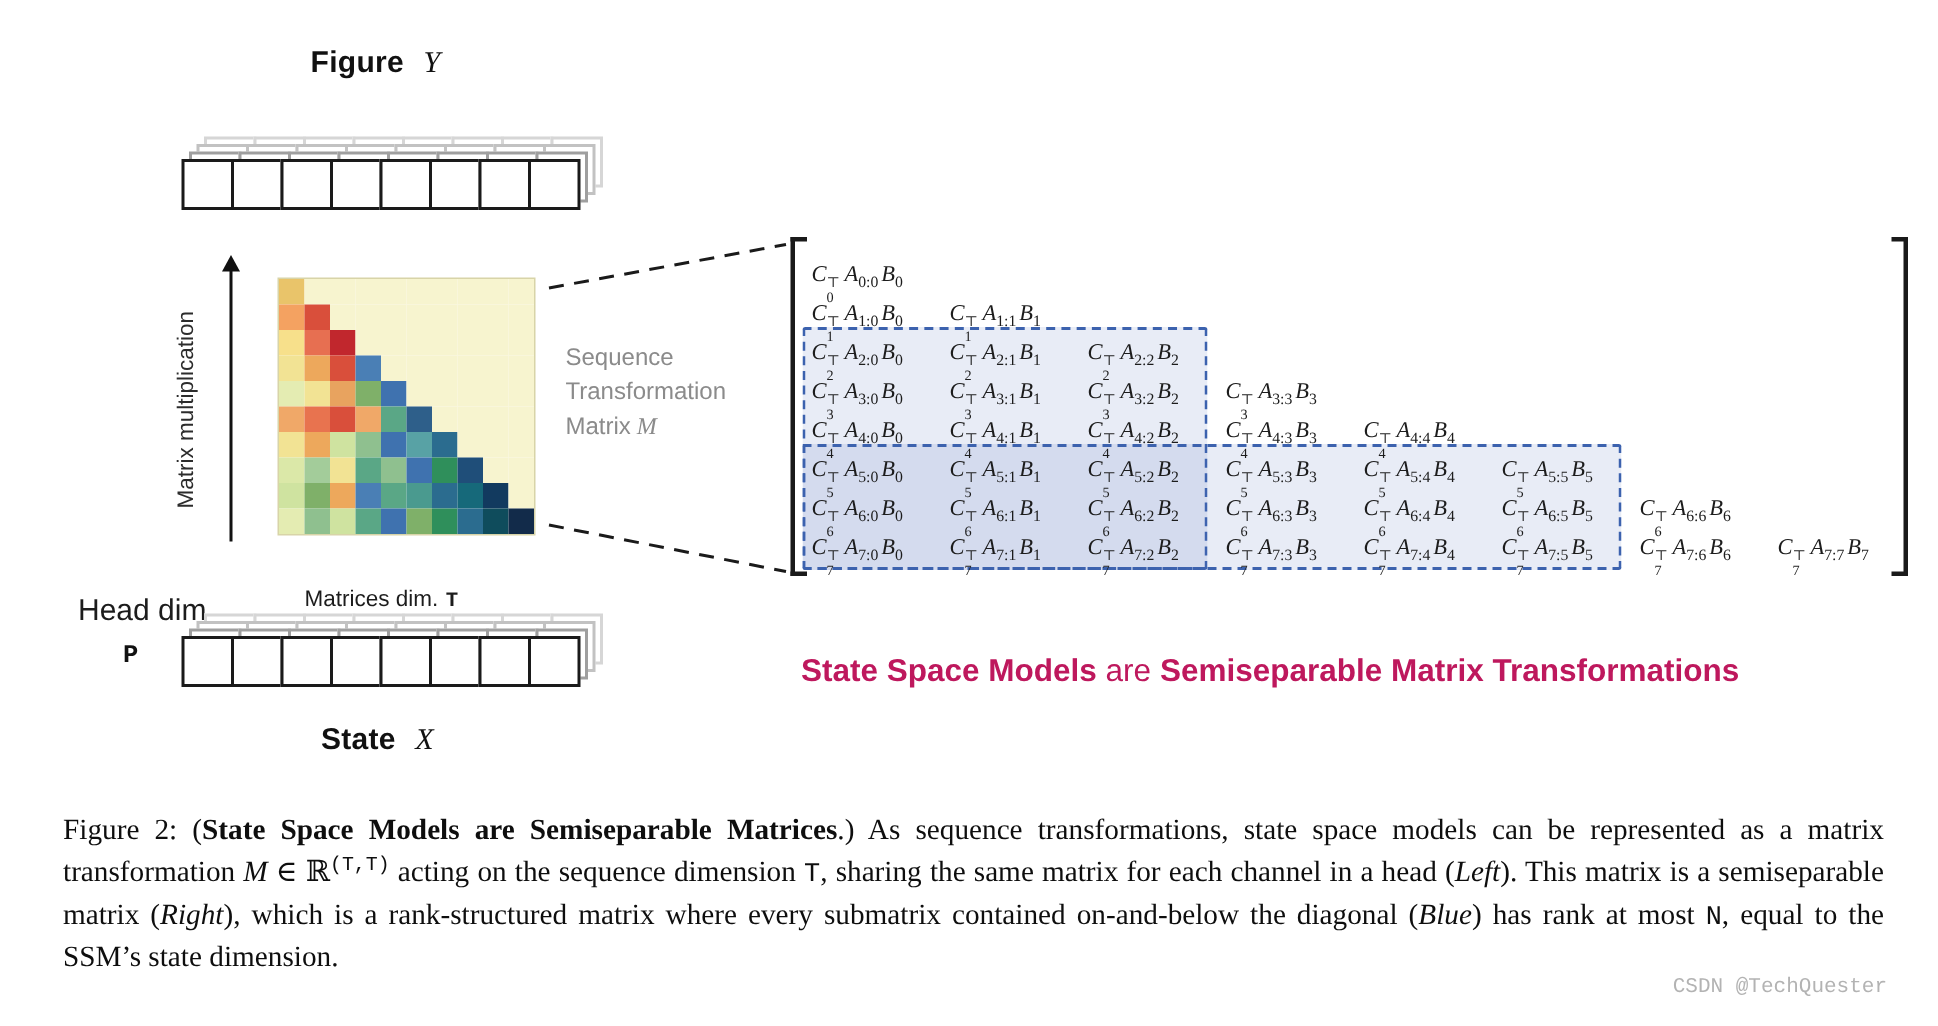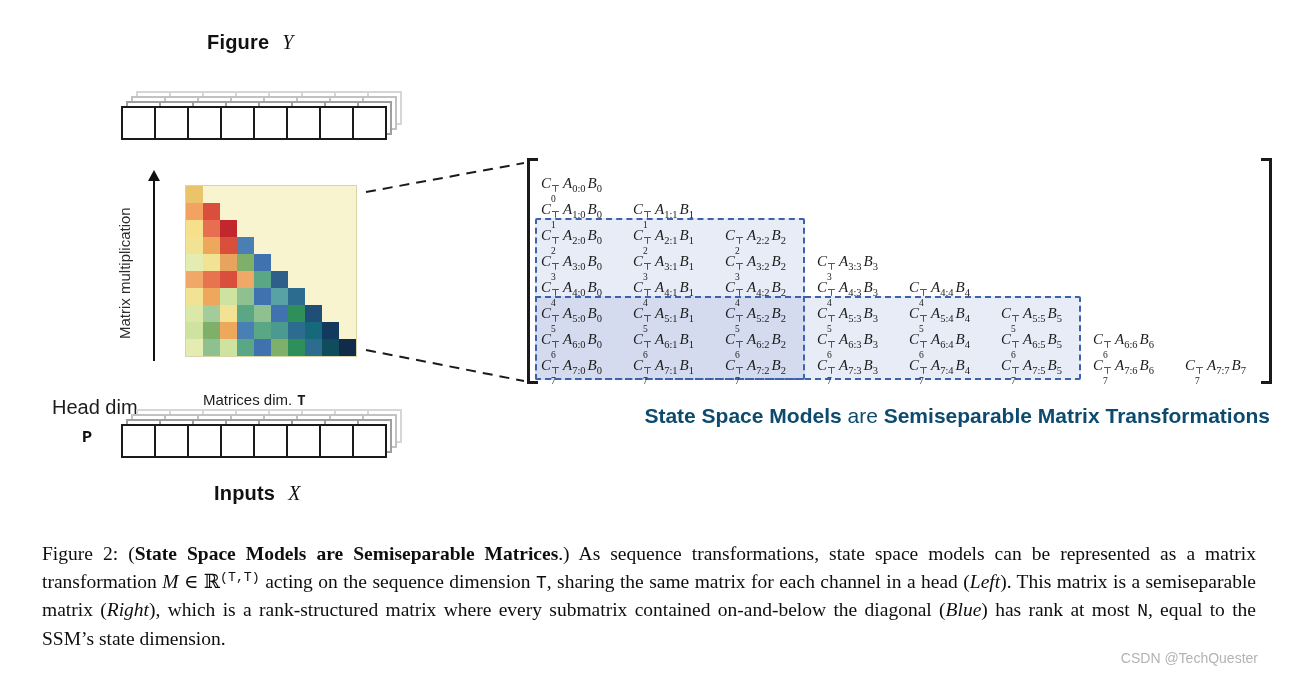--- a/index.html
+++ b/index.html
@@ -57,39 +57,39 @@
            font-family:"Liberation Serif","DejaVu Serif",serif; font-size:15px; line-height:26px; color:#1c1c1c; }
   .mv { font-style:italic; margin-left:2px; }
   .mcell .mv:first-child { margin-left:0; }
   .ss { display:inline-flex; flex-direction:column; align-items:flex-start;
         font-size:9.5px; line-height:1.05; vertical-align:-4px; font-style:normal; margin-right:1px; }
   .mcell sub { font-size:10.5px; font-style:normal; }
   .hl-box { position:absolute; z-index:0; background:rgba(77,110,185,0.13);
             border:2px dashed #3c62ae; border-radius:2px; }
 
   
-  .headline { left:534px; top:404px; width:736px; text-align:right; font-size:21px; color:#0c4a6e; }
+  .headline { left:534px; top:436px; width:736px; text-align:left; font-size:21px; color:#be185d; }
   .seg-b { font-weight:bold; }
   .seg-i { font-style:italic; }
   .seg-tt { font-family:"Liberation Mono","DejaVu Sans Mono",monospace; font-size:0.92em; }
   sup.seg-suptt { font-family:"Liberation Mono","DejaVu Sans Mono",monospace; font-size:0.68em; }
 
   
   .head-dim { left:52px; top:396px; font-size:20px; color:#1c1c1c; }
   .head-dim-var { left:82px; top:428px; font-size:17px; font-weight:bold;
                   font-family:"Liberation Mono","DejaVu Sans Mono",monospace; }
   .seq-dim { left:203px; top:391px; font-size:15px; color:#1c1c1c; }
   .seq-dim .seg-tt { font-weight:bold; margin-left:5px; }
 
   
   .caption { left:42px; top:540px; width:1214px; text-align:justify;
              font-family:"Liberation Serif","DejaVu Serif",serif; font-size:19.5px; line-height:1.42; color:#0e0e0e; }
 
   
-  .watermark { right:34px; top:650px; font-size:14px; color:#b3b3b3; }
+  .watermark { right:34px; top:650px; font-size:14px; color:#b3b3b3;font-family:Liberation Mono, monospace; }
 </style>
 </head>
 <body>
 
 <div class="abs" style="inset:0">
 
   <div class="abs io-label" style="left:207px; top:31px;">
     <span>Figure</span><span class="io-var">Y</span>
   </div>
 
@@ -238,20 +238,25 @@
       <div style="background: rgb(207, 227, 160);"></div>
       <div style="background: rgb(90, 167, 134);"></div>
       <div style="background: rgb(63, 114, 175);"></div>
       <div style="background: rgb(127, 176, 105);"></div>
       <div style="background: rgb(47, 143, 91);"></div>
       <div style="background: rgb(43, 108, 143);"></div>
       <div style="background: rgb(15, 76, 92);"></div>
       <div style="background: rgb(18, 43, 74);"></div>
     </div>
 
+  <div class="abs stm-label">
+    <div>Sequence</div>
+    <div>Transformation</div>
+    <div><span>Matrix</span><span class="stm-var">M</span></div>
+  </div>
 
   <svg class="connectors" width="1292" height="684">
     <line x1="366" y1="192" x2="524" y2="163"></line>
     <line x1="366" y1="350" x2="524" y2="381"></line>
   </svg>
 
   <div class="bracket bl"></div>
   <div class="matrix">
       <div class="hl-box" style="left: -6px; top: 48px; width: 270px; height: 162px;"></div>
       <div class="hl-box" style="left: -6px; top: 126px; width: 546px; height: 84px;"></div>
@@ -447,20 +452,20 @@
         <div></div>
         <div></div>
         <div></div>
         <div></div>
         <div></div>
         <div></div>
       </div>
   </div>
 
   <div class="abs io-label" style="left:214px; top:482px;">
-    <span>Inputs</span><span class="io-var">X</span>
+    <span>State</span><span class="io-var">X</span>
   </div>
 
   <div class="abs caption"><span>Figure 2: (</span><span class="seg-b">State Space Models are Semiseparable Matrices</span><span>.) As sequence transformations, state space models can be represented as a matrix transformation </span><span class="seg-i">M</span><span> ∈ ℝ</span><sup class="seg-suptt">(T,T)</sup><span> acting on the sequence dimension </span><span class="seg-tt">T</span><span>, sharing the same matrix for each channel in a head (</span><span class="seg-i">Left</span><span>).  This matrix is a semiseparable matrix (</span><span class="seg-i">Right</span><span>), which is a rank-structured matrix where every submatrix contained on-and-below the diagonal (</span><span class="seg-i">Blue</span><span>) has rank at most </span><span class="seg-tt">N</span><span>, equal to the SSM’s state dimension.</span></div>
 
   <div class="abs watermark">CSDN @TechQuester</div>
 
 </div>
 
 </body></html>

